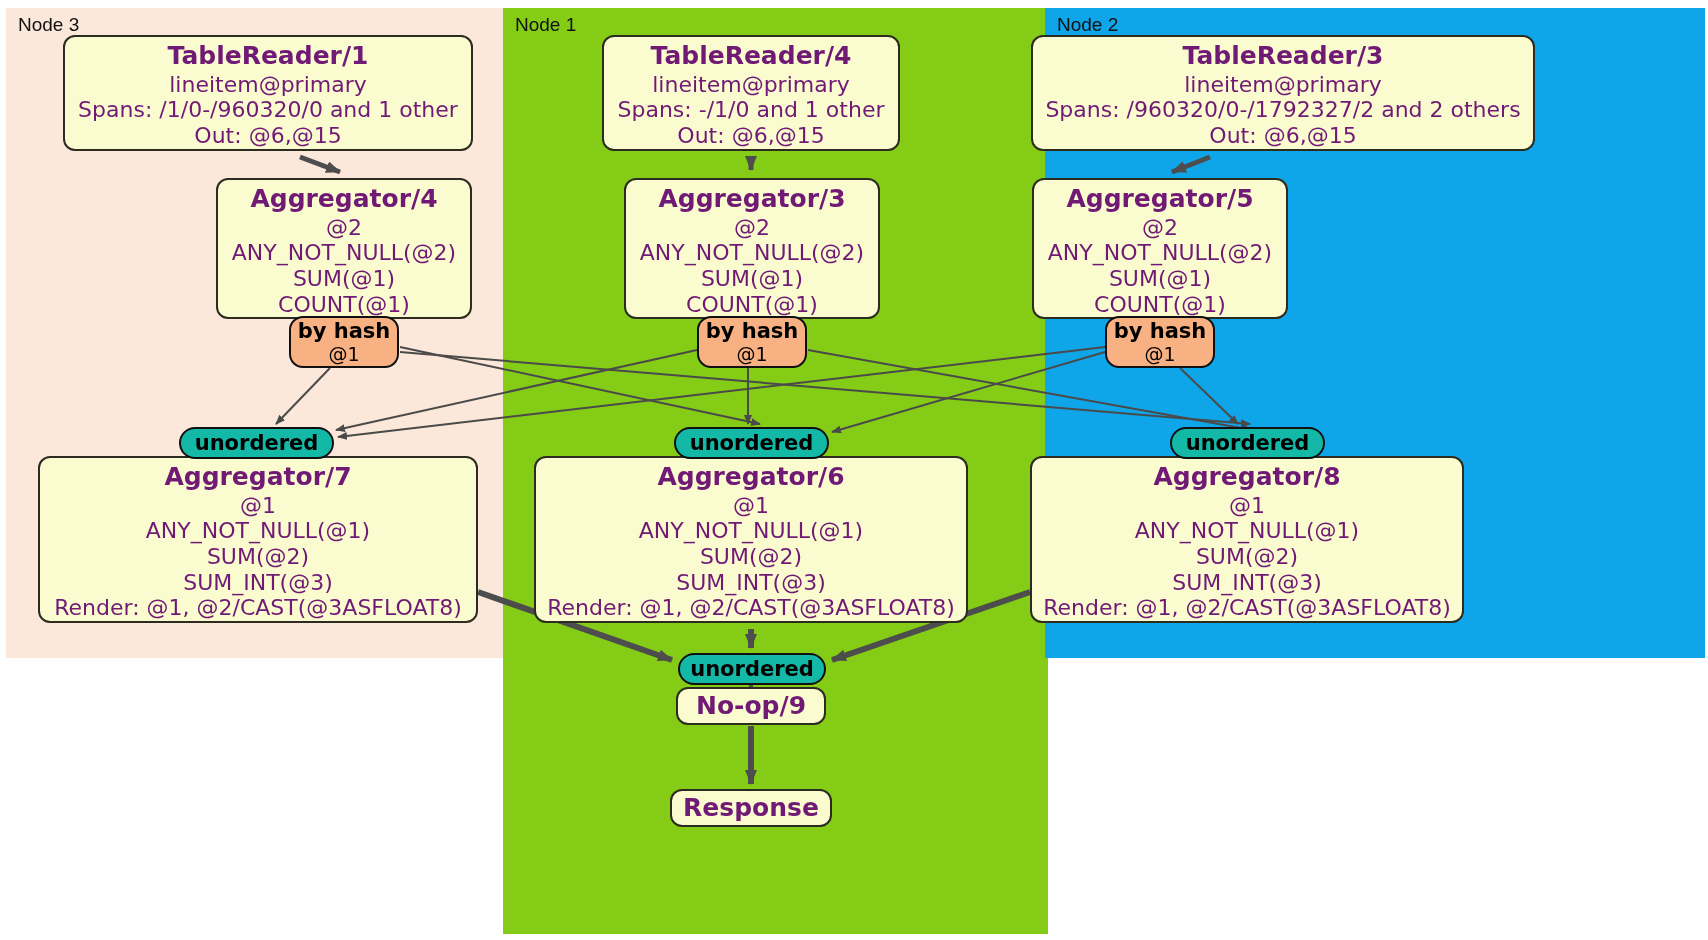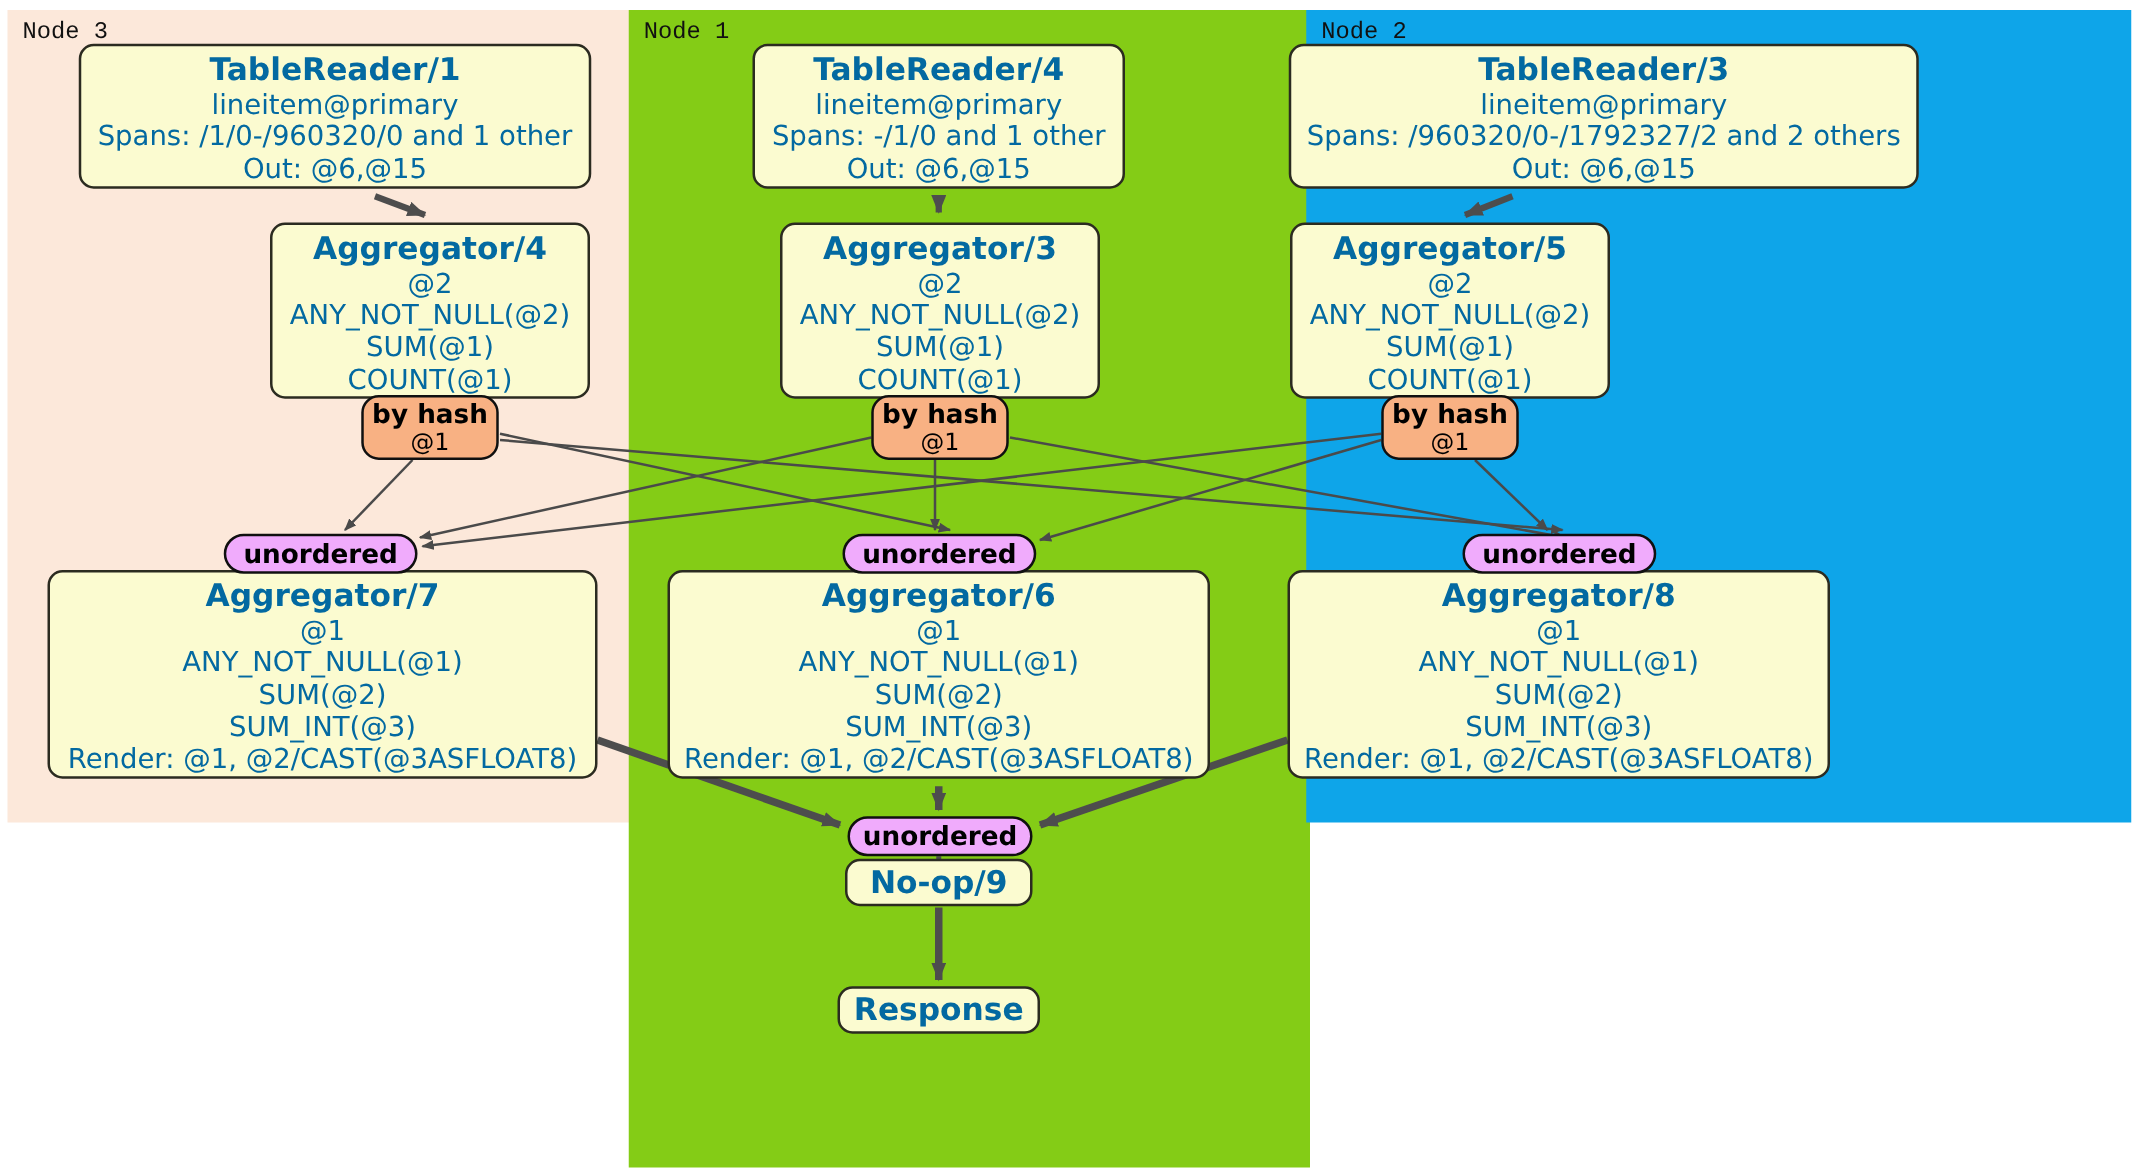--- a/index.html
+++ b/index.html
@@ -20,38 +20,38 @@
   .panel {
     position: absolute;
     box-sizing: border-box;
   }
   .panel-label {
     position: absolute;
     top: 6px;
     left: 12px;
     font-size: 19px;
     color: #111111;
-    font-family: Liberation Mono, monospace;
+    font-family: Liberation Sans, sans-serif;
     white-space: nowrap;
   }
   #edges {
     position: absolute;
     left: 0; top: 0;
     width: 1708px;
     height: 940px;
     pointer-events: none;
   }
   .proc {
     position: absolute;
     box-sizing: border-box;
     background: #fbfbd0;
     border: 2px solid #2b2b20;
     border-radius: 12px;
     text-align: center;
-    color: #0369a1;
+    color: #701a75;
     padding-top: 4px;
   }
   .proc .ttl {
     font-size: 25px;
     font-weight: bold;
     line-height: 1.22;
     white-space: nowrap;
   }
   .proc .ln {
     font-size: 22px;
@@ -77,21 +77,21 @@
     font-size: 21px;
     font-weight: bold;
     line-height: 1.12;
     text-align: center;
   }
   .badge.hash .b2 {
     font-size: 19px;
     line-height: 1.12;
   }
   .badge.unord {
-    background: #f0abfc;
+    background: #14b8a6;
     border-radius: 999px;
     display: flex;
     align-items: center;
     justify-content: center;
   }
   .badge.unord .b1 {
     font-size: 21px;
     font-weight: bold;
     line-height: 1;
   }

